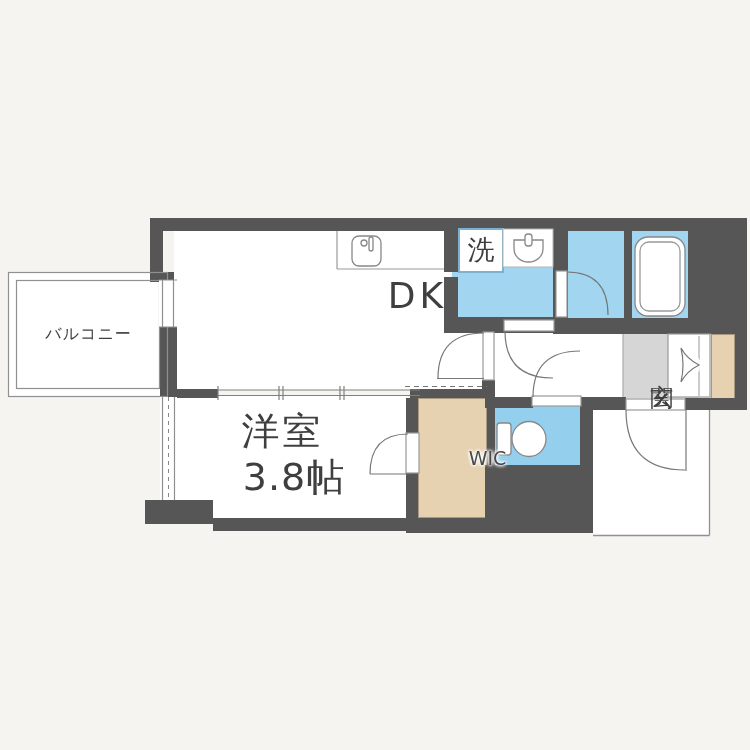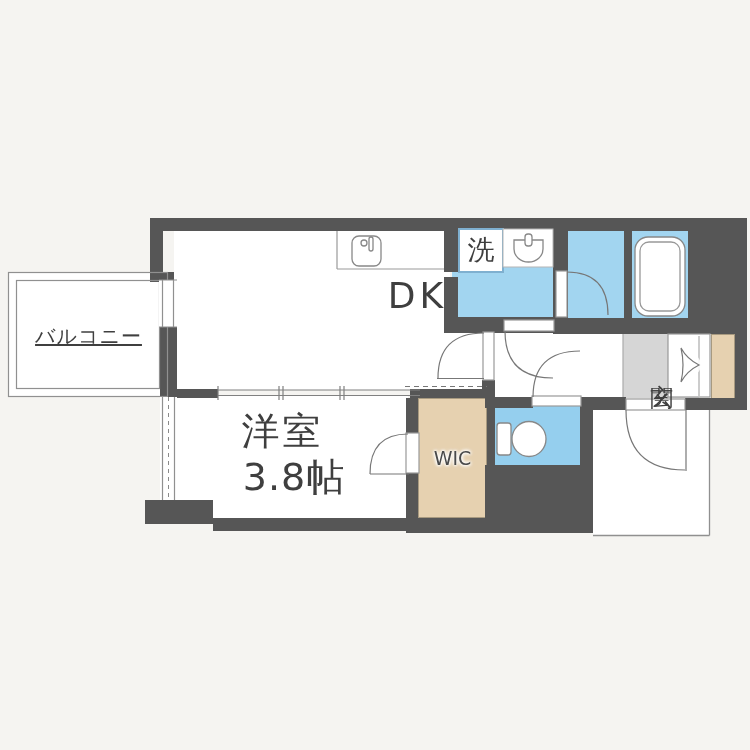--- a/index.html
+++ b/index.html
@@ -6,21 +6,21 @@
   body{font-family:"DejaVu Sans","Liberation Sans",sans-serif;background:#fff;}
   #canvas{position:relative;width:750px;height:750px;background:var(--background,#f5f4f1);overflow:hidden;}
   .abs{position:absolute;}
   .white{background:#ffffff;}
   .wall{background:var(--wall,#565656);}
   .wet{background:var(--wet-area-blue,#a2d5f0);}
   .toiletc{background:var(--toilet-blue,#95cfee);}
   .wood{background:var(--wood-beige,#e6d1b0);border:1px solid #a89a80;box-sizing:border-box;}
   .entry{background:var(--entrance-gray,#d6d6d6);}
   .label{color:var(--text,#3f3f3f);text-align:center;line-height:1.05;}
-  .halo{text-shadow:0 0 3px #fff,0 0 3px #fff,0 0 4px #fff,0 0 4px #fff;}
+  .halo{text-shadow:0 0 3px #fff,0 0 3px #fff,0 0 4px #fff,0 0 4px #fff;padding-left:35px;}
   .vtext{writing-mode:vertical-rl;text-orientation:upright;}
   svg{position:absolute;left:0;top:0;pointer-events:none;}
 </style>
 </head>
 <body>
 
 <div id="canvas">
 
   <div class="abs white" style="left:8px;top:272px;width:160px;height:125px;"></div>
   <div class="abs white" style="left:174px;top:231px;width:276px;height:159px;"></div>
@@ -153,21 +153,21 @@
       <path d="M686,410 V471" stroke="#777" stroke-width="1.2" fill="none"></path>
     </g>
 
     <g stroke="#808080" stroke-width="1.2" fill="none">
       <path d="M218,390 H420 M218,395.5 H420 M218,386 V400"></path>
       <path d="M279,386 V400 M283,386 V400 M340,386 V400 M344,386 V400"></path>
     </g>
     <path d="M405,386.5 H487" stroke="#777" stroke-width="1" stroke-dasharray="5,4" fill="none"></path>
   </svg>
 
-  <div class="abs label" style="left:16px;top:326px;width:145px;font-size:20px;letter-spacing:1px;text-decoration:underline;">バルコニー</div>
+  <div class="abs label" style="left:16px;top:326px;width:145px;font-size:16px;letter-spacing:1px;">バルコニー</div>
   <div class="abs label" style="left:330px;top:277px;width:175px;font-size:36px;letter-spacing:4px;text-align:center;">DK</div>
   <div class="abs label" style="left:180px;top:412px;width:205px;font-size:38px;letter-spacing:3px;">洋室</div>
   <div class="abs label" style="left:188px;top:458px;width:212px;font-size:38px;letter-spacing:1px;">3.8帖</div>
   <div class="abs label halo" style="left:418px;top:449px;width:69px;font-size:19px;color:#4a4a4a;">WIC</div>
   <div class="abs label vtext" style="left:650px;top:339px;height:60px;font-size:23px;letter-spacing:4px;">玄関</div>
   <div class="abs label" style="left:459px;top:236px;width:44px;font-size:27px;">洗</div>
 
 </div>
 
 </body></html>

